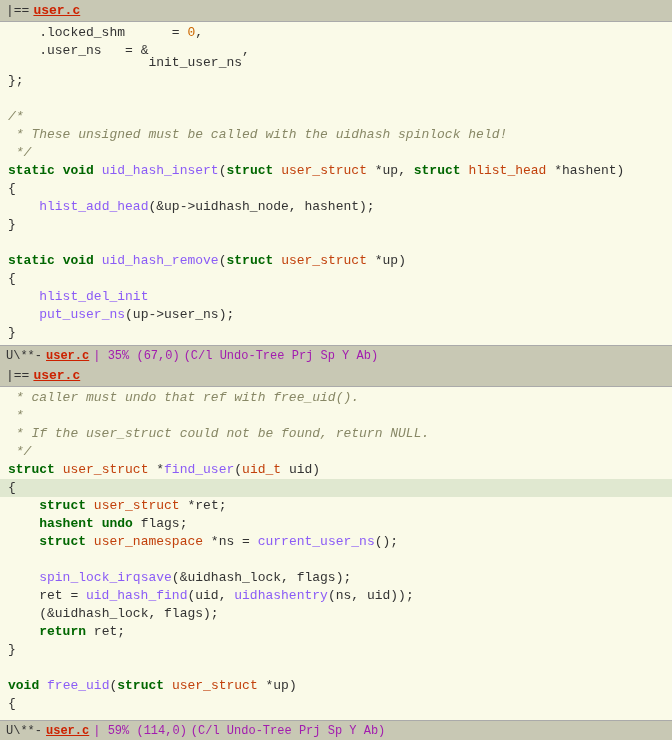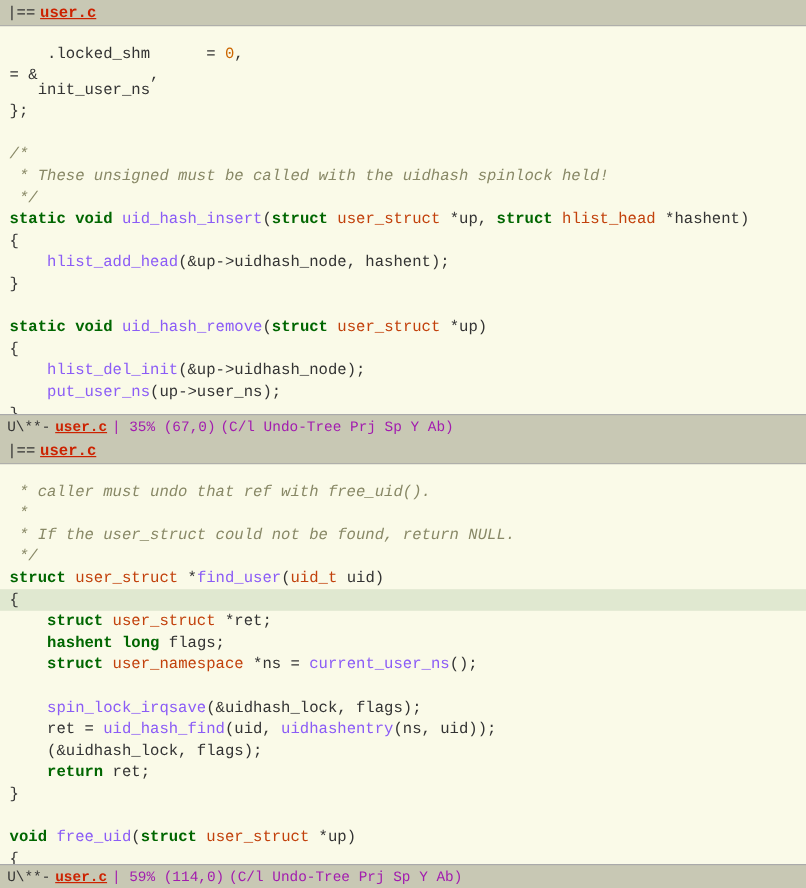--- a/index.html
+++ b/index.html
@@ -59,21 +59,21 @@
     .tab-bar .tab-filename {
       color: #cc2200;
       font-weight: bold;
       text-decoration: underline;
     }
 
     .code-area {
       background: #fafae8;
       flex: 1;
       overflow: hidden;
-      padding: 14px 0;
+      padding: 2px 0;
     }
 
     .code-line {
       display: flex;
       min-height: 18px;
       line-height: 18px;
       white-space: pre;
       padding: 0 8px;
     }
 
@@ -126,21 +126,21 @@
     <div class="tab-bar">
       <span class="tab-marker">|==</span>
       <span class="tab-filename">user.c</span>
     </div>
     <div class="code-area">
 
       <div class="code-line">
         <span class="st">    .locked_shm      </span><span class="op">= </span><span class="nu">0</span><span class="st">,</span>
       </div>
       <div class="code-line">
-        <span class="op">= &amp;</span><span class="id">init_user_ns</span><span class="st">,</span>
+        <span class="st">    .user_ns   </span><span class="op">= &amp;</span><span class="id">init_user_ns</span><span class="st">,</span>
       </div>
       <div class="code-line">
         <span class="st">};</span>
       </div>
       <div class="code-line"><span>&nbsp;</span></div>
       <div class="code-line">
         <span class="cm">/*</span>
       </div>
       <div class="code-line">
         <span class="cm"> * These unsigned must be called with the uidhash spinlock held!</span>
@@ -161,21 +161,21 @@
         <span class="st">}</span>
       </div>
       <div class="code-line"><span>&nbsp;</span></div>
       <div class="code-line">
         <span class="kw">static</span><span class="st"> </span><span class="kw">void</span><span class="st"> </span><span class="fn">uid_hash_remove</span><span class="st">(</span><span class="kw">struct</span><span class="st"> </span><span class="ty">user_struct</span><span class="st"> *up)</span>
       </div>
       <div class="code-line">
         <span class="st">{</span>
       </div>
       <div class="code-line">
-        <span class="st">    </span><span class="fn">hlist_del_init</span><span class="st">(&amp;up-&gt;uidhash_node);</span>
+        <span class="st">    </span><span class="fn">hlist_del_init</span>
       </div>
       <div class="code-line">
         <span class="st">    </span><span class="fn">put_user_ns</span><span class="st">(up-&gt;user_ns);</span>
       </div>
       <div class="code-line">
         <span class="st">}</span>
       </div>
 
     </div>
     <div class="status-bar">
@@ -208,21 +208,21 @@
       <div class="code-line">
         <span class="kw">struct</span><span class="st"> </span><span class="ty">user_struct</span><span class="st"> *</span><span class="fn">find_user</span><span class="st">(</span><span class="ty">uid_t</span><span class="st"> uid)</span>
       </div>
       <div class="code-line cursor-line">
         <span class="st">{</span>
       </div>
       <div class="code-line">
         <span class="st">    </span><span class="kw">struct</span><span class="st"> </span><span class="ty">user_struct</span><span class="st"> *ret;</span>
       </div>
       <div class="code-line">
-        <span class="st">    </span><span class="kw">hashent</span><span class="st"> </span><span class="kw">long</span><span class="st"> flags;</span>
+        <span class="st">    </span><span class="kw">hashent</span><span class="st"> </span><span class="kw">undo</span><span class="st"> flags;</span>
       </div>
       <div class="code-line">
         <span class="st">    </span><span class="kw">struct</span><span class="st"> </span><span class="ty">user_namespace</span><span class="st"> *ns = </span><span class="fn">current_user_ns</span><span class="st">();</span>
       </div>
       <div class="code-line"><span>&nbsp;</span></div>
       <div class="code-line">
         <span class="st">    </span><span class="fn">spin_lock_irqsave</span><span class="st">(&amp;uidhash_lock, flags);</span>
       </div>
       <div class="code-line">
         <span class="st">    ret = </span><span class="fn">uid_hash_find</span><span class="st">(uid, </span><span class="fn">uidhashentry</span><span class="st">(ns, uid));</span>

